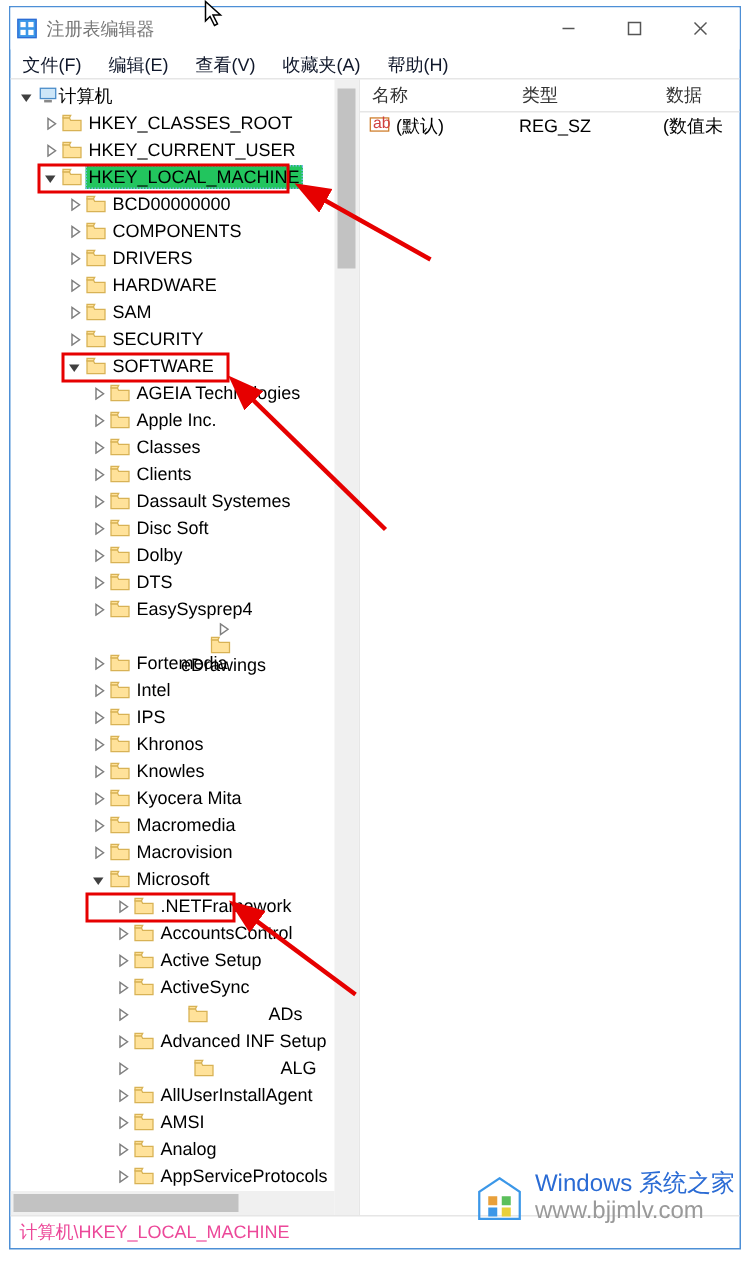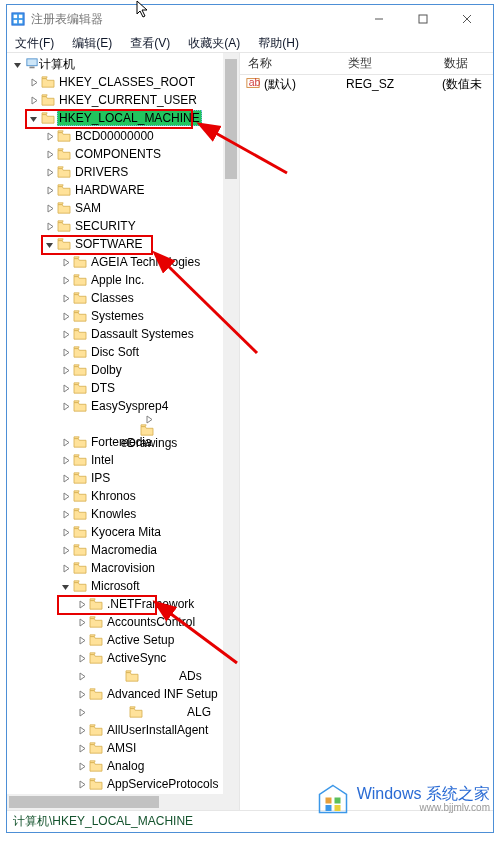--- a/index.html
+++ b/index.html
@@ -36,30 +36,30 @@
   .scrollbar-h .thumb { position: absolute; top: 2px; bottom: 2px; background: #c2c2c2; }
 
   .list-pane { flex: 1; position: relative; }
   .list-header { height: 22px; display: flex; align-items: center; border-bottom: 1px solid #e6e6e6; }
   .list-header .col { padding: 0 8px; height: 100%; display: flex; align-items: center; border-right: 1px solid transparent; color: #333; }
   .list-body { }
   .list-row { height: 18px; display: flex; align-items: center; }
   .list-row .cell { padding: 0 6px; }
   .list-row .name-cell { display: flex; align-items: center; gap: 4px; }
 
-  .statusbar { height: 22px; border-top: 1px solid #e6e6e6; display: flex; align-items: center; padding: 0 6px; color: #14532d; }
+  .statusbar { height: 22px; border-top: 1px solid #e6e6e6; display: flex; align-items: center; padding: 0 6px; color: #ec4899; }
 
   
   .arrows-svg { position: absolute; inset: 0; pointer-events: none; }
 
   
   .watermark { position: absolute; right: 10px; bottom: 24px; display: flex; align-items: center; gap: 6px; }
   .watermark .wm-text { display: flex; flex-direction: column; line-height: 1.1; }
   .watermark .wm-top { color: #2a6bd4; font-size: 16px; font-weight: 500; }
-  .watermark .wm-bot { color: #999; font-size: 10px; text-align: right; }
+  .watermark .wm-bot { color: #999; font-size: 16px; }
 
   
   .cursor { position: absolute; pointer-events: none; }
 </style>
 </head>
 <body>
 
 <div class="window">
 
   <div class="titlebar">
@@ -307,21 +307,21 @@
                 <svg width="9" height="9" viewBox="0 0 9 9">
                   <path d="M3,1 L3,8 L8,4.5 z" fill="none" stroke="#808080" stroke-width="1"></path>
                 </svg>
               </span>
               <span class="folder">
                 <svg width="14" height="12" viewBox="0 0 16 14">
                   <path d="M1,3 L6,3 L7,5 L15,5 L15,13 L1,13 z" fill="#ffe29a" stroke="#d8b255"></path>
                   <path d="M1,3 L6,3 L7,1 L1,1 z" fill="#ffe29a" stroke="#d8b255"></path>
                 </svg>
               </span>
-              <span class="label">Systemes</span>
+              <span class="label">Clients</span>
             </div>
             <div class="tree-row" style="padding-left: 52px;">
               <span class="expander">
                 <svg width="9" height="9" viewBox="0 0 9 9">
                   <path d="M3,1 L3,8 L8,4.5 z" fill="none" stroke="#808080" stroke-width="1"></path>
                 </svg>
               </span>
               <span class="folder">
                 <svg width="14" height="12" viewBox="0 0 16 14">
                   <path d="M1,3 L6,3 L7,5 L15,5 L15,13 L1,13 z" fill="#ffe29a" stroke="#d8b255"></path>

